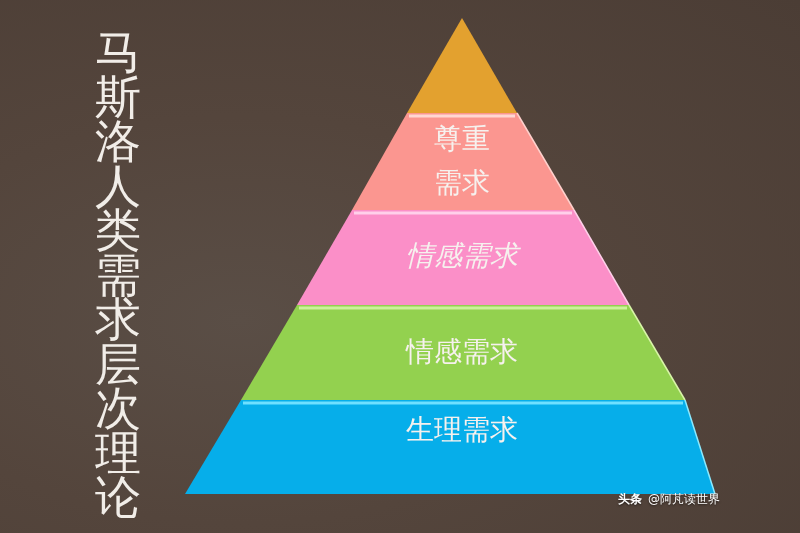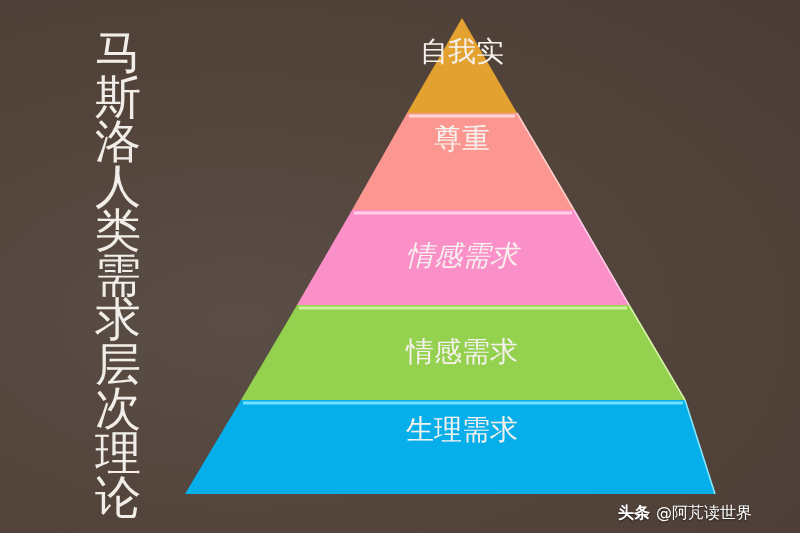--- a/index.html
+++ b/index.html
@@ -4,22 +4,22 @@
 <style>
   html,body{margin:0;padding:0;}
   body{width:800px;height:533px;overflow:hidden;position:relative;
     background:radial-gradient(ellipse at 30% 60%, #5a4e46 0%, #54453c 45%, #4b3d35 100%);
     font-family:"DejaVu Serif","Liberation Serif",serif;}
   .title{position:absolute;left:88px;top:30px;width:60px;display:flex;flex-direction:column;align-items:center;}
   .title span{color:#f1ede8;font-size:46px;line-height:44.5px;font-family:"DejaVu Serif","Liberation Serif",serif;}
   svg.pyr{position:absolute;left:0;top:0;}
   .lbl{position:absolute;color:#f6f1ee;text-align:center;font-size:28px;line-height:36px;
     font-family:"DejaVu Serif","Liberation Serif",serif;transform:translateX(-50%);white-space:nowrap;}
-  .wm{position:absolute;left:618px;top:491px;color:#fff;font-size:16px;font-family:"DejaVu Sans","Liberation Sans",sans-serif;
-    text-shadow:0 1px 2px rgba(0,0,0,.6);margin-top:12px;}
+  .wm{position:absolute;left:618px;top:491px;color:#fff;font-size:12px;font-family:"DejaVu Sans","Liberation Sans",sans-serif;
+    text-shadow:0 1px 2px rgba(0,0,0,.6);}
   .wm b{font-weight:bold;margin-right:6px;}
 </style>
 </head>
 <body>
 
 <div class="title">
   <span>马</span>
   <span>斯</span>
   <span>洛</span>
   <span>人</span>
@@ -44,24 +44,24 @@
   <line x1="354" y1="213" x2="572" y2="213" stroke="#ffd0ea" stroke-width="3"></line>
   <line x1="299" y1="308" x2="627" y2="308" stroke="#cdf29a" stroke-width="3"></line>
   <line x1="243" y1="403" x2="683" y2="403" stroke="#6fe0ff" stroke-width="3"></line>
   <line x1="517" y1="113" x2="574" y2="210" stroke="#ffd0cc" stroke-width="1.5"></line>
   <line x1="574" y1="210" x2="629" y2="305" stroke="#ffd0ea" stroke-width="1.5"></line>
   <line x1="629" y1="305" x2="685" y2="400" stroke="#d8f5a8" stroke-width="1.5"></line>
   <line x1="685" y1="400" x2="715" y2="494" stroke="#8ceaff" stroke-width="1.5"></line>
 </svg>
 
 <div class="lbl" style="left:462px;top:34px;">
-  <div>自我实</div>
 </div>
 <div class="lbl" style="left:462px;top:117px;line-height:44px;font-family:Liberation Serif, serif;">
   <div>尊重</div>
+  <div>需求</div>
 </div>
 <div class="lbl" style="left:462px;top:238px;font-style:italic;">
   <div>情感需求</div>
 </div>
 <div class="lbl" style="left:462px;top:334px;">
   <div>情感需求</div>
 </div>
 <div class="lbl" style="left:462px;top:412px;">
   <div>生理需求</div>
 </div>

